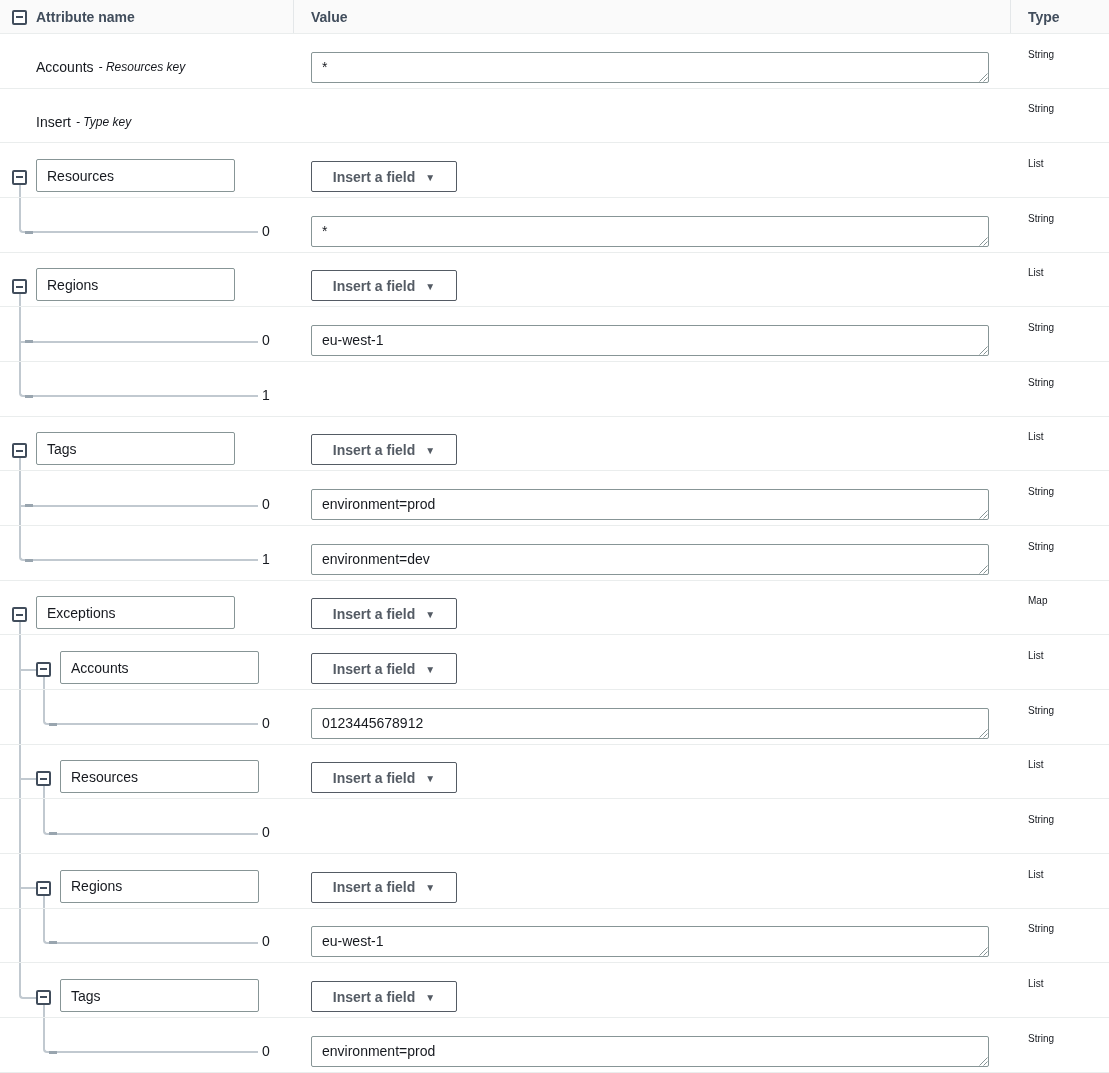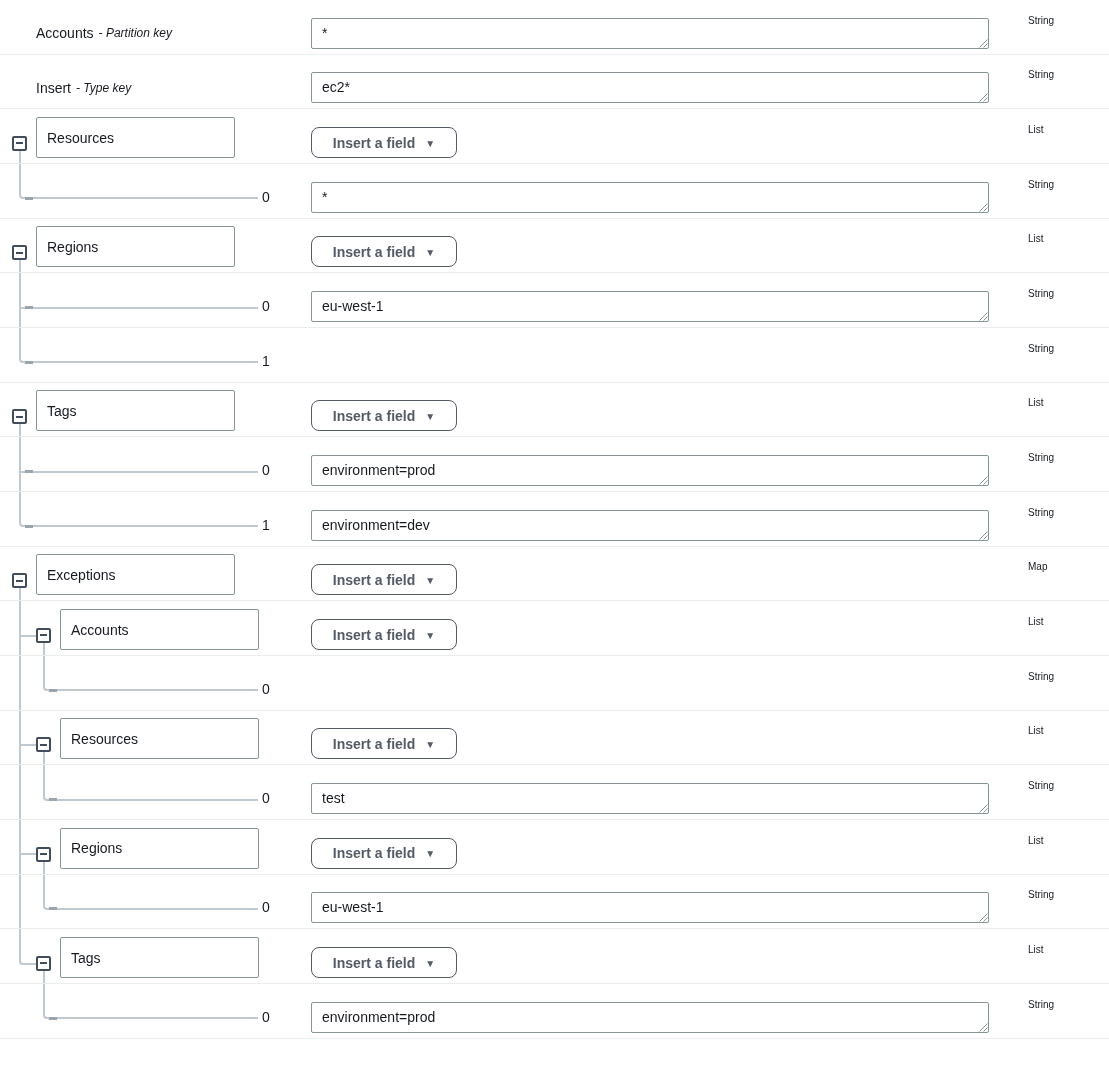--- a/index.html
+++ b/index.html
@@ -41,74 +41,76 @@
   .e-short{left:18.5px;width:19px}
   .dash{position:absolute;top:32.5px;height:3px;width:8px;background:var(--dash);}
   .d-l1{left:25px}.d-l2{left:49px}
   
   .minusbox{position:absolute;top:26.5px;width:15px;height:15px;box-sizing:border-box;
     border:2px solid var(--ink2);border-radius:2px;background:#fff;
     display:flex;align-items:center;justify-content:center;cursor:pointer;}
   .minusbox::after{content:"";width:7px;height:2px;background:var(--ink2);}
   .mb-1{left:12px}.mb-2{left:36px}
   
-  .name-input{position:absolute;bottom:5px;height:41px;width:199px;box-sizing:border-box;
+  .name-input{position:absolute;bottom:5px;height:33px;width:199px;box-sizing:border-box;
     border:1px solid var(--inb);border-radius:2px;background:#fff;padding:0 10px;
     font-family:"Liberation Sans",sans-serif;font-size:14px;color:var(--ink);}
   .ni-1{left:36px}.ni-2{left:60px}
   
   .keywrap{position:absolute;left:36px;bottom:5px;height:31px;display:flex;align-items:center;gap:5px;}
   .keyname{font-size:14px;color:var(--ink);}
   .keysuffix{font-size:12px;font-style:italic;color:var(--ink);}
   
   .idx{position:absolute;left:262px;bottom:5px;height:31px;line-height:31px;font-size:14px;color:var(--ink);}
   
   .valwrap{position:absolute;left:311px;bottom:5px;width:678px;height:31px;}
   .val-ta{width:100%;height:100%;box-sizing:border-box;display:block;
     border:1px solid var(--inb);border-radius:2px;background:#fff;
     padding:5px 10px;font-family:"Liberation Sans",sans-serif;font-size:14px;line-height:19px;
     color:var(--ink);resize:none;overflow:hidden;white-space:nowrap;}
   .grip{position:absolute;right:1px;bottom:1px;pointer-events:none;line-height:0;}
   
   .insert-btn{position:absolute;left:311px;bottom:5px;height:31px;width:146px;box-sizing:border-box;
     display:flex;align-items:center;justify-content:center;gap:10px;
-    background:#fff;border:1px solid var(--btn);border-radius:8px;cursor:pointer;
+    background:#fff;border:1px solid var(--btn);border-radius:2px;cursor:pointer;
     color:var(--btn);font-family:"Liberation Sans",sans-serif;font-size:14px;font-weight:700;margin-top:31px;}
   .caret{font-size:10px;line-height:1;transform:translateY(0.5px);}
   
   .typelabel{position:absolute;left:1028px;bottom:18px;height:31px;line-height:31px;font-size:10px;color:var(--ink);}
 </style>
 </head>
 <body>
 
 <div class="wrap">
+  <div class="hdr">
+    <div class="minusbox mb-1"></div>
+    <span class="hdr-label hl-attr">Attribute name</span>
+    <div class="hdr-div hd-1"></div>
+    <span class="hdr-label hl-val">Value</span>
+    <div class="hdr-div hd-2"></div>
+    <span class="hdr-label hl-type">Type</span>
+  </div>
   <div id="rows">
       <div class="row">
         <div class="keywrap">
           <span class="keyname">Accounts</span>
-          <span class="keysuffix">- Partition key</span>
+          <span class="keysuffix">- Resources key</span>
         </div>
         <div class="valwrap">
           <textarea class="val-ta" style="">*</textarea>
           <span class="grip"><svg width="9" height="9" viewBox="0 0 9 9">
               <path d="M0.5 8.5 L8.5 0.5 M4.5 8.5 L8.5 4.5" stroke="#879596" stroke-width="1" fill="none"></path>
             </svg></span>
         </div>
         <span class="typelabel">String</span>
       </div>
       <div class="row">
         <div class="keywrap">
           <span class="keyname">Insert</span>
           <span class="keysuffix">- Type key</span>
-        </div>
-        <div class="valwrap">
-          <textarea class="val-ta" style="">ec2*</textarea>
-          <span class="grip"><svg width="9" height="9" viewBox="0 0 9 9">
-              <path d="M0.5 8.5 L8.5 0.5 M4.5 8.5 L8.5 4.5" stroke="#879596" stroke-width="1" fill="none"></path>
-            </svg></span>
         </div>
         <span class="typelabel">String</span>
       </div>
       <div class="row">
         <div class="minusbox mb-1"></div>
         <div class="vline v-x1 v-below"></div>
         <input class="name-input ni-1" value="Resources" style="">
         <button class="insert-btn">
           <span>Insert a field</span>
           <span class="caret">▼</span>
@@ -211,45 +213,45 @@
           <span>Insert a field</span>
           <span class="caret">▼</span>
         </button>
         <span class="typelabel">List</span>
       </div>
       <div class="row">
         <div class="vline v-x1 v-full"></div>
         <div class="elbow e-l2"></div>
         <div class="dash d-l2"></div>
         <span class="idx">0</span>
+        <div class="valwrap">
+          <textarea class="val-ta" style="">0123445678912</textarea>
+          <span class="grip"><svg width="9" height="9" viewBox="0 0 9 9">
+              <path d="M0.5 8.5 L8.5 0.5 M4.5 8.5 L8.5 4.5" stroke="#879596" stroke-width="1" fill="none"></path>
+            </svg></span>
+        </div>
         <span class="typelabel">String</span>
       </div>
       <div class="row">
         <div class="vline v-x1 v-full"></div>
         <div class="hline h-stub"></div>
         <div class="minusbox mb-2"></div>
         <div class="vline v-x2 v-below"></div>
         <input class="name-input ni-2" value="Resources" style="">
         <button class="insert-btn">
           <span>Insert a field</span>
           <span class="caret">▼</span>
         </button>
         <span class="typelabel">List</span>
       </div>
       <div class="row">
         <div class="vline v-x1 v-full"></div>
         <div class="elbow e-l2"></div>
         <div class="dash d-l2"></div>
         <span class="idx">0</span>
-        <div class="valwrap">
-          <textarea class="val-ta" style="">test</textarea>
-          <span class="grip"><svg width="9" height="9" viewBox="0 0 9 9">
-              <path d="M0.5 8.5 L8.5 0.5 M4.5 8.5 L8.5 4.5" stroke="#879596" stroke-width="1" fill="none"></path>
-            </svg></span>
-        </div>
         <span class="typelabel">String</span>
       </div>
       <div class="row">
         <div class="vline v-x1 v-full"></div>
         <div class="hline h-stub"></div>
         <div class="minusbox mb-2"></div>
         <div class="vline v-x2 v-below"></div>
         <input class="name-input ni-2" value="Regions" style="">
         <button class="insert-btn">
           <span>Insert a field</span>

